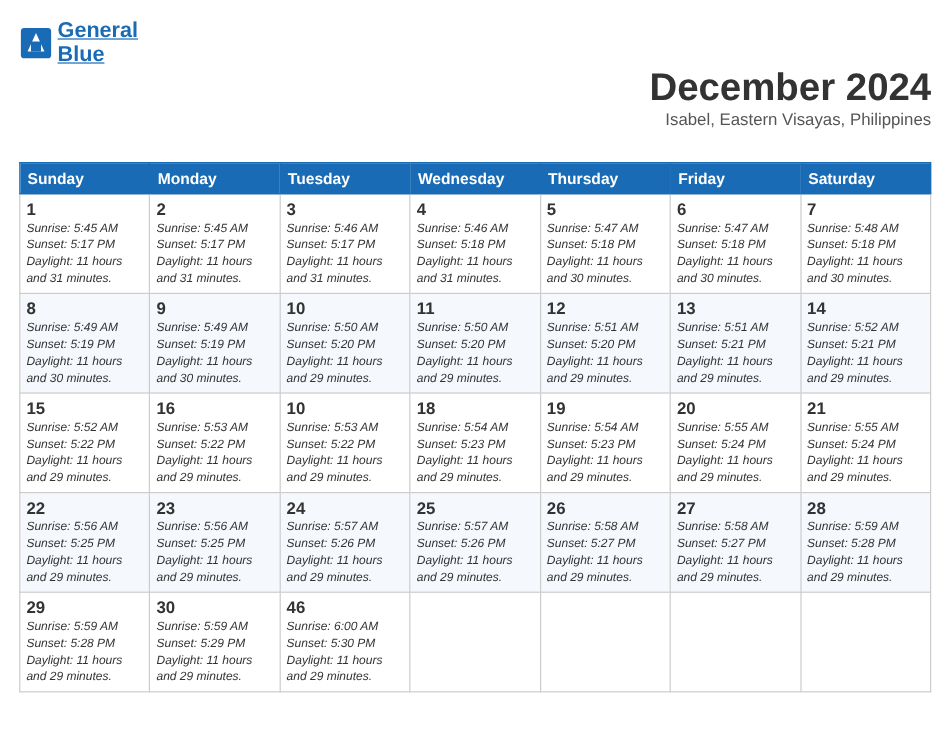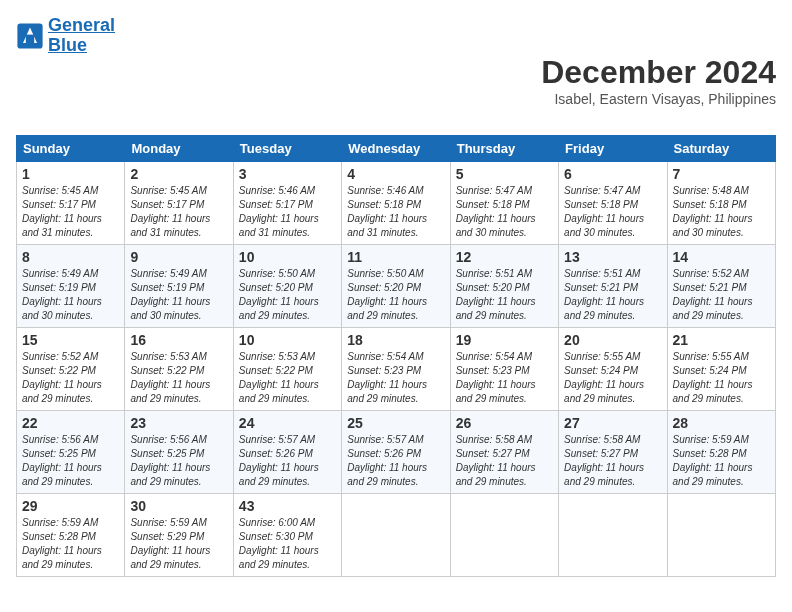--- a/index.html
+++ b/index.html
@@ -250,21 +250,21 @@
       <tr>
         <td>
         <span class="day-num">29</span>
         <span class="day-info">Sunrise: 5:59 AM<br>Sunset: 5:28 PM<br>Daylight: 11 hours<br>and 29 minutes.</span>
       </td>
         <td>
         <span class="day-num">30</span>
         <span class="day-info">Sunrise: 5:59 AM<br>Sunset: 5:29 PM<br>Daylight: 11 hours<br>and 29 minutes.</span>
       </td>
         <td>
-        <span class="day-num">43</span>
+        <span class="day-num">46</span>
         <span class="day-info">Sunrise: 6:00 AM<br>Sunset: 5:30 PM<br>Daylight: 11 hours<br>and 29 minutes.</span>
       </td>
         <td class="empty"></td>
         <td class="empty"></td>
         <td class="empty"></td>
         <td class="empty"></td>
       </tr>
     </tbody>
 </table>
 

